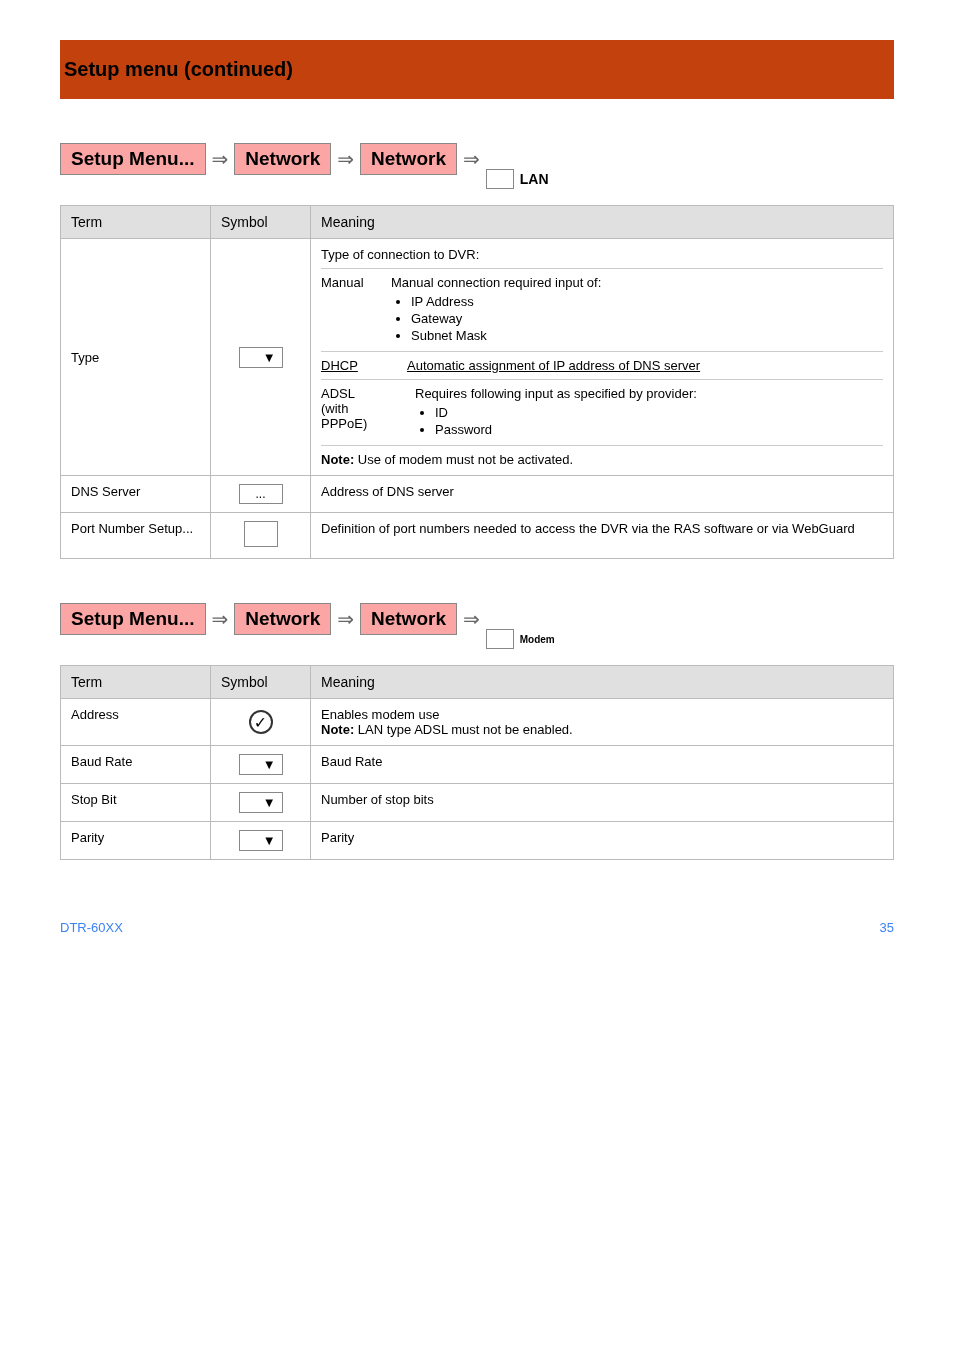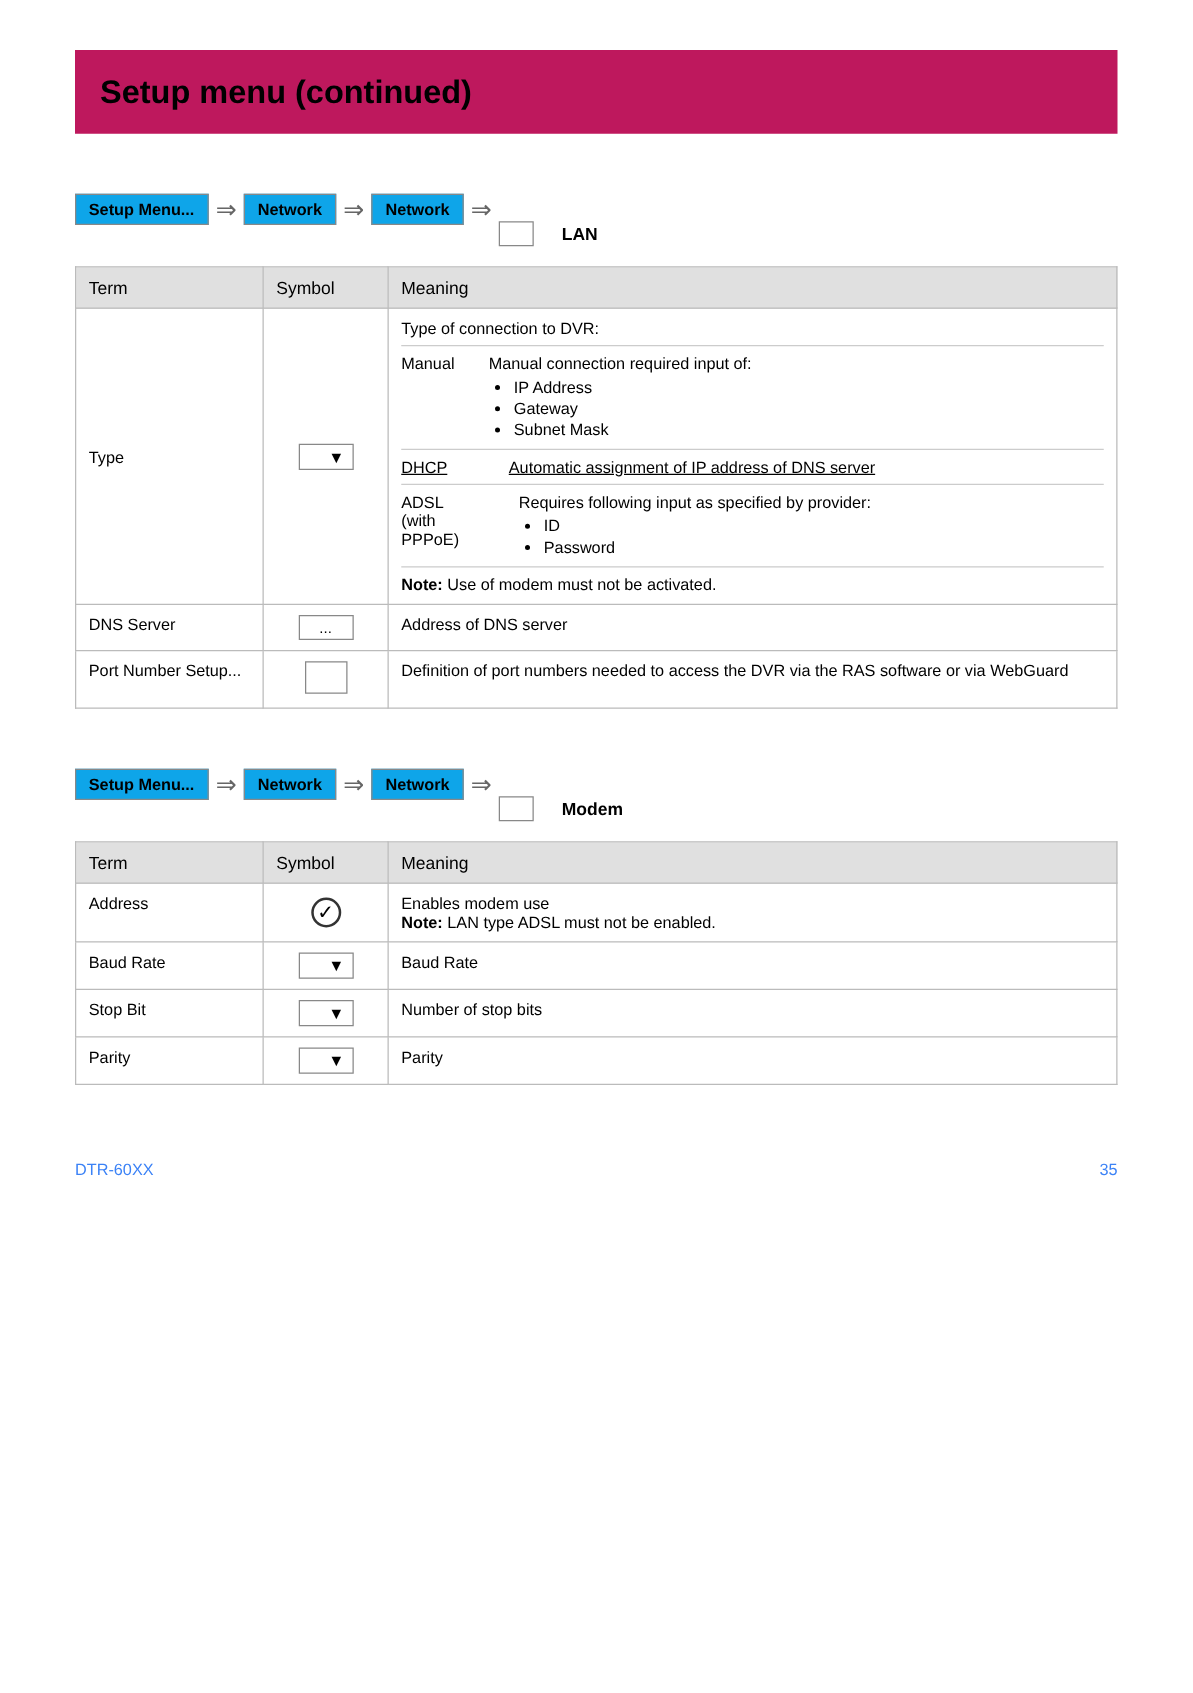--- a/index.html
+++ b/index.html
@@ -9,44 +9,44 @@
       background: #fff;
       color: #000;
       width: 954px;
       min-height: 1354px;
       padding: 0;
     }
     .page {
       padding: 40px 60px 40px 60px;
     }
     .page-title {
-      font-size: 26px;
+      font-size: 20px;
       font-weight: bold;
-      background: #be185d;
-      padding: 18px 20px;
+      background: #c2410c;
+      padding: 18px 4px;
       margin-bottom: 30px;
     }
     
     .breadcrumb {
       display: flex;
       align-items: center;
       gap: 6px;
       margin-bottom: 16px;
     }
     .breadcrumb-item {
       border: 1px solid #888;
       padding: 4px 10px;
-      font-size: 13px;
+      font-size: 19px;
       font-weight: bold;
-      background: #0ea5e9;
+      background: #fca5a5;
     }
     .breadcrumb-final {
       display: flex;
       align-items: center;
-      gap: 22px;
+      gap: 6px;
       font-weight: bold;
       margin-top: 40px;
     }
     
     .data-table {
       width: 100%;
       border-collapse: collapse;
       margin-bottom: 30px;
     }
     .data-table th {
@@ -235,21 +235,21 @@
 
   <div class="breadcrumb">
     <span class="breadcrumb-item">Setup Menu...</span>
     <span class="arrow-icon">⇒</span>
     <span class="breadcrumb-item">Network</span>
     <span class="arrow-icon">⇒</span>
     <span class="breadcrumb-item">Network</span>
     <span class="arrow-icon">⇒</span>
     <span class="breadcrumb-final">
       <span class="symbol-rect" style="width:28px;height:20px;"></span>
-      <span style="font-weight:bold;font-size:14px;">Modem</span>
+      <span style="font-weight:bold;font-size:10px;">Modem</span>
     </span>
   </div>
 
   <table class="data-table">
     <thead>
       <tr>
         <th style="width:150px;">Term</th>
         <th style="width:100px;">Symbol</th>
         <th>Meaning</th>
       </tr>

